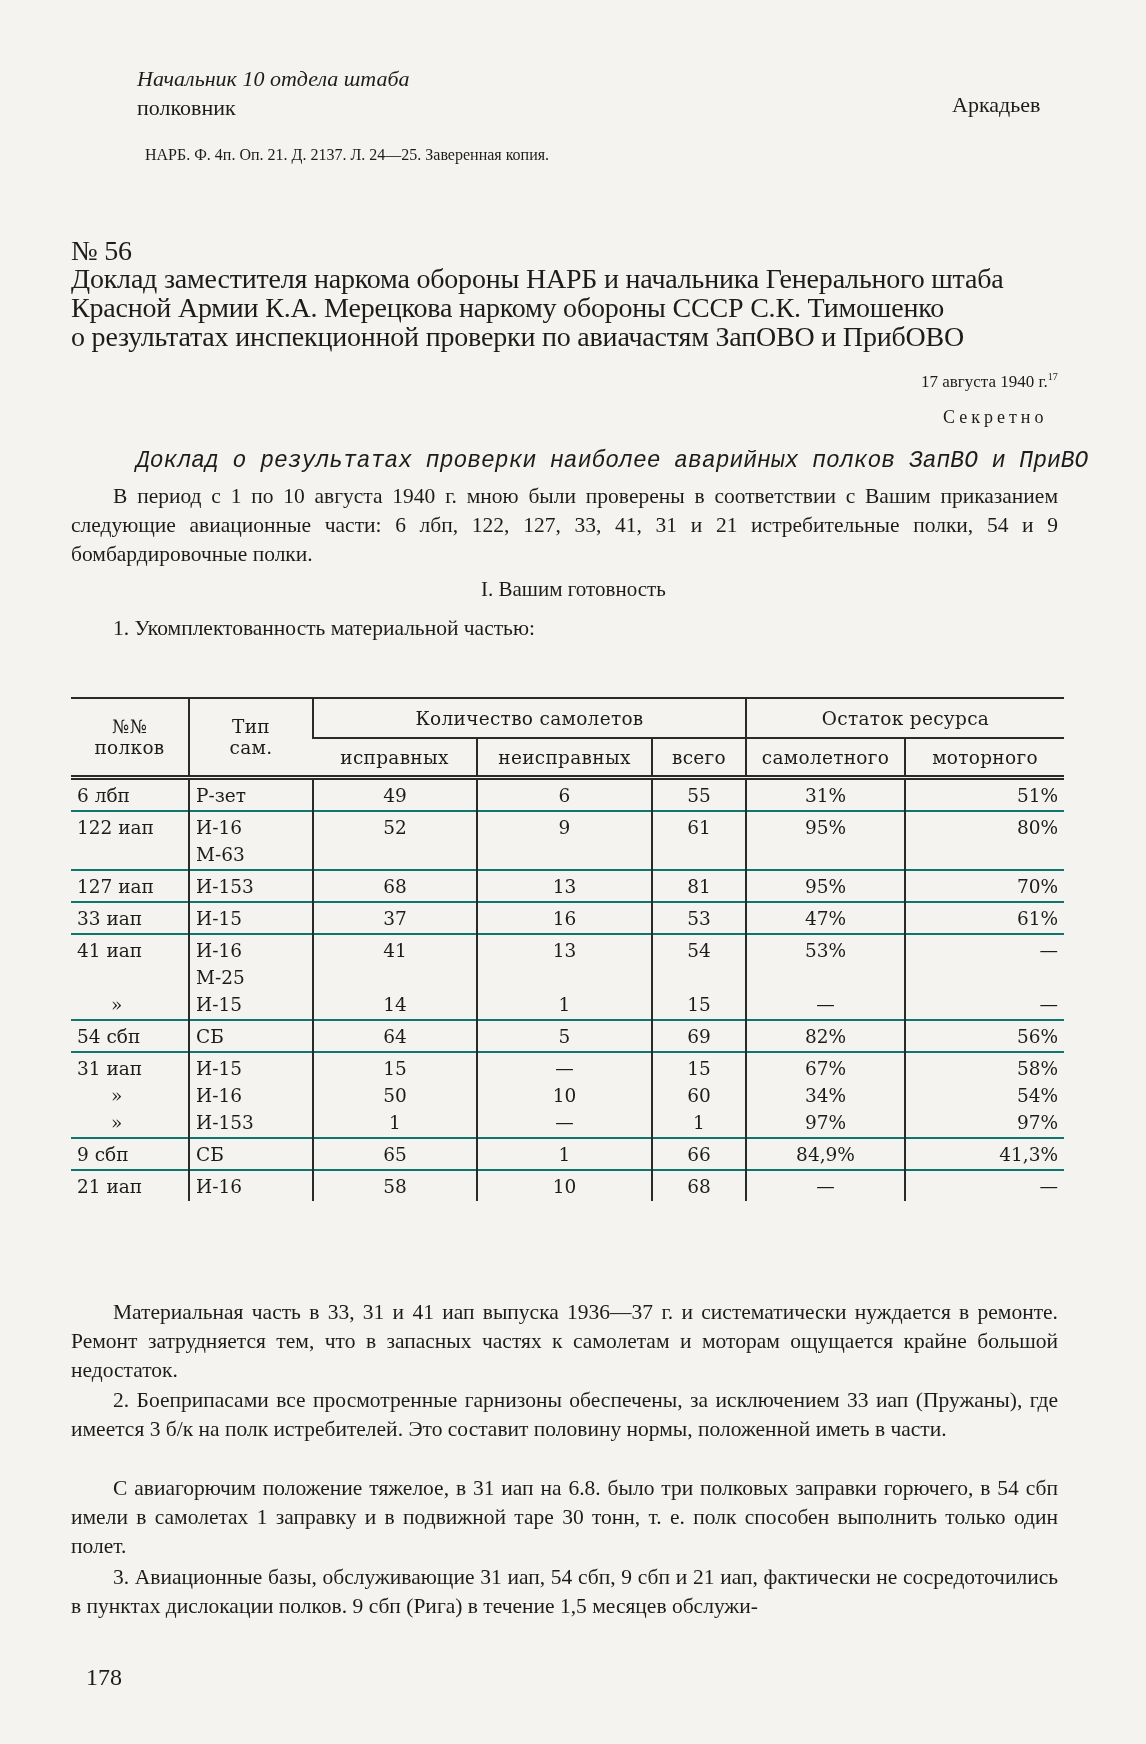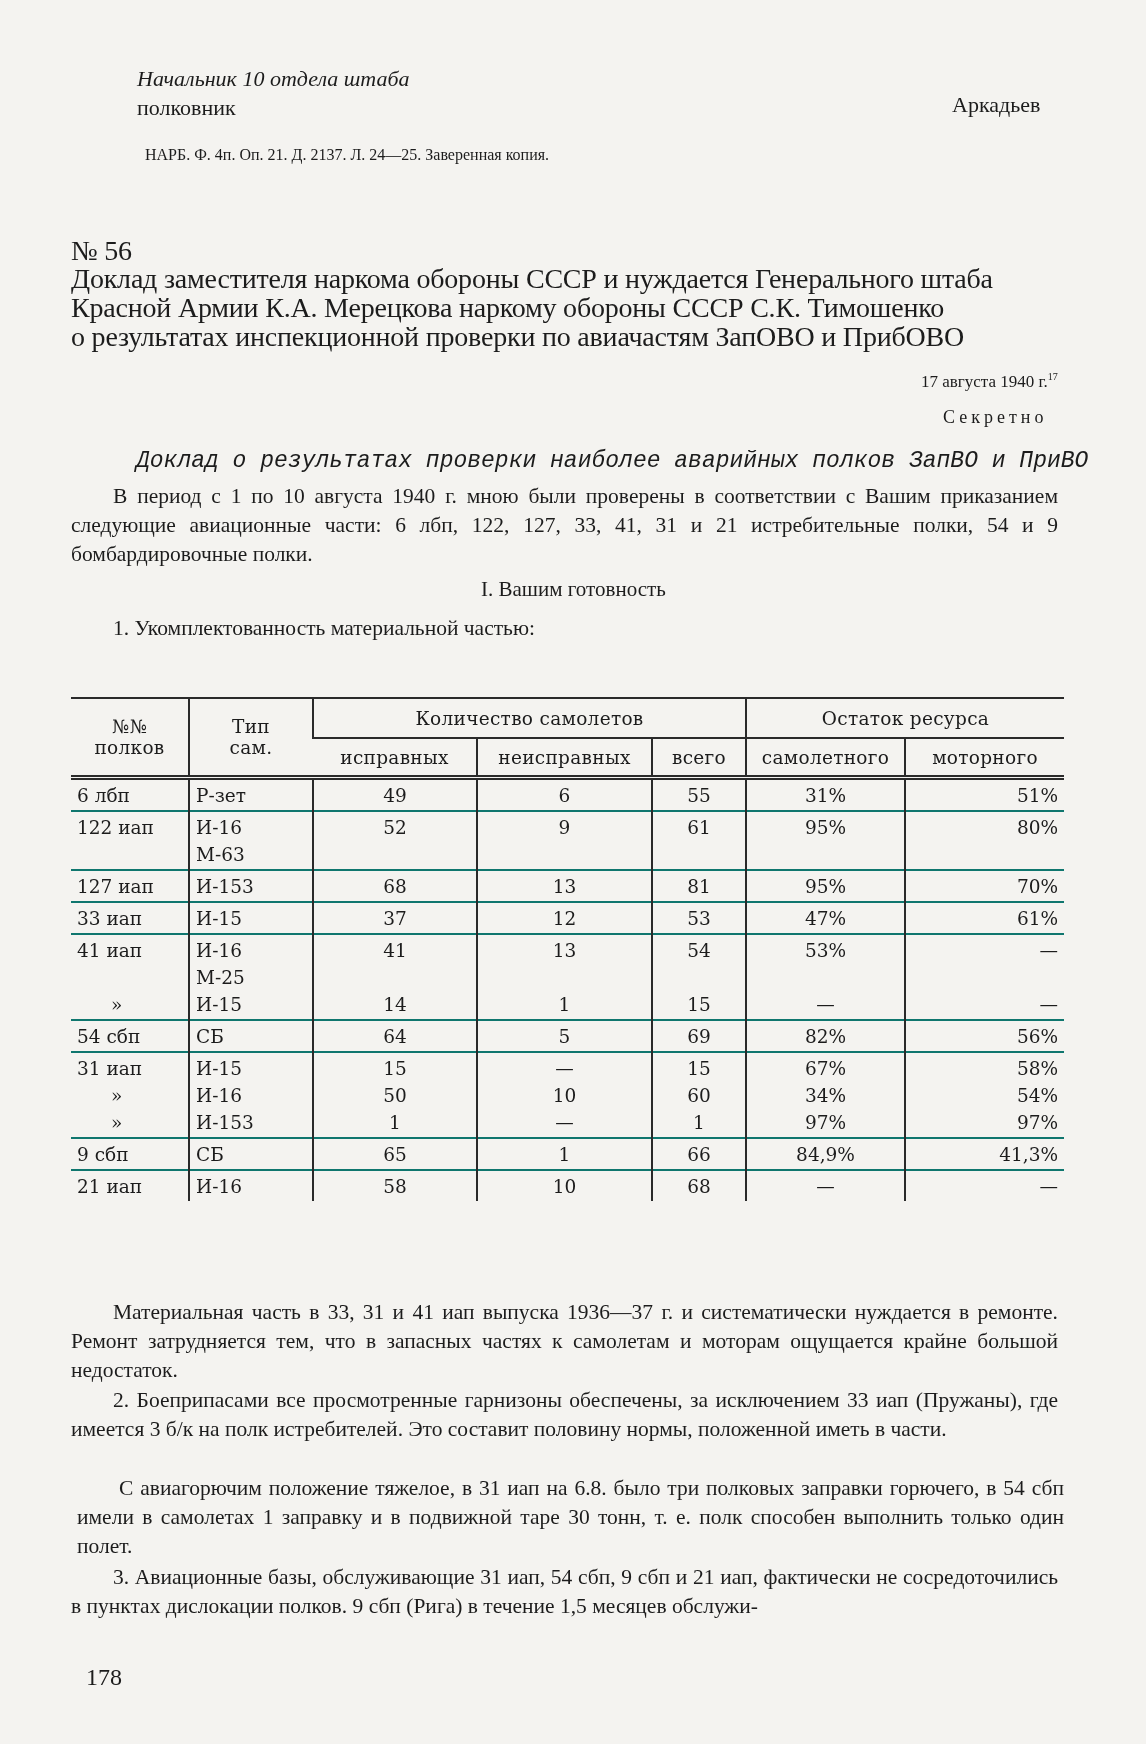--- a/index.html
+++ b/index.html
@@ -51,21 +51,21 @@
 </head>
 <body>
 
 <div class="abs sig-line" style="left:137px; top:66px;font-style:italic;">Начальник 10 отдела штаба</div>
 <div class="abs sig-line" style="left:137px; top:95px;">полковник</div>
 <div class="abs sig-line" style="left:952px; top:92px;">Аркадьев</div>
 
 <div class="abs archive" style="left:145px; top:146px;">НАРБ. Ф. 4п. Оп. 21. Д. 2137. Л. 24—25. Заверенная копия.</div>
 
 <div class="abs doc-no" style="left:71px; top:236px;">№ 56</div>
-<div class="abs doc-title" style="left:71px; top:264px;">Доклад заместителя наркома обороны СССР и нуждается Генерального штаба</div>
+<div class="abs doc-title" style="left:71px; top:264px;">Доклад заместителя наркома обороны НАРБ и начальника Генерального штаба</div>
 <div class="abs doc-title" style="left:71px; top:293px;">Красной Армии К.А. Мерецкова наркому обороны СССР С.К. Тимошенко</div>
 <div class="abs doc-title" style="left:71px; top:322px;">о результатах инспекционной проверки по авиачастям ЗапОВО и ПрибОВО</div>
 
 <div class="abs date" style="left:921px; top:371px;">
   <span>17 августа 1940 г.</span><sup>17</sup>
 </div>
 <div class="abs secret" style="left:943px; top:407px;">Секретно</div>
 
 <div class="abs subtitle" style="left:136px; top:448px;">Доклад о результатах проверки наиболее аварийных полков ЗапВО и ПриВО</div>
 
@@ -188,21 +188,21 @@
         <td class="l">
           <span class="cell-line">33 иап</span>
         </td>
         <td class="l">
           <span class="cell-line">И-15</span>
         </td>
         <td class="c">
           <span class="cell-line">37</span>
         </td>
         <td class="c">
-          <span class="cell-line">12</span>
+          <span class="cell-line">16</span>
         </td>
         <td class="c">
           <span class="cell-line">53</span>
         </td>
         <td class="c">
           <span class="cell-line">47%</span>
         </td>
         <td class="r">
           <span class="cell-line">61%</span>
         </td>
@@ -352,20 +352,20 @@
       </tr>
     </tbody>
 </table>
 
 <div class="abs para" style="left:71px; top:1298px; width:987px;">
   <span class="indent"></span><span>Материальная часть в 33, 31 и 41 иап выпуска 1936—37 г. и систематически нуждается в ремонте. Ремонт затрудняется тем, что в запасных частях к самолетам и моторам ощущается крайне большой недостаток.</span>
 </div>
 <div class="abs para" style="left:71px; top:1386px; width:987px;">
   <span class="indent"></span><span>2. Боеприпасами все просмотренные гарнизоны обеспечены, за исключением 33 иап (Пружаны), где имеется 3 б/к на полк истребителей. Это составит половину нормы, положенной иметь в части.</span>
 </div>
-<div class="abs para" style="left:71px; top:1474px; width:987px;margin-left:6px;">
+<div class="abs para" style="left:71px; top:1474px; width:987px;">
   <span class="indent"></span><span>С авиагорючим положение тяжелое, в 31 иап на 6.8. было три полковых заправки горючего, в 54 сбп имели в самолетах 1 заправку и в подвижной таре 30 тонн, т. е. полк способен выполнить только один полет.</span>
 </div>
 <div class="abs para" style="left:71px; top:1563px; width:987px;">
   <span class="indent"></span><span>3. Авиационные базы, обслуживающие 31 иап, 54 сбп, 9 сбп и 21 иап, фактически не сосредоточились в пунктах дислокации полков. 9 сбп (Рига) в течение 1,5 месяцев обслужи-</span>
 </div>
 
 <div class="abs page-num" style="left:86px; top:1664px;">178</div>
 
 </body></html>

